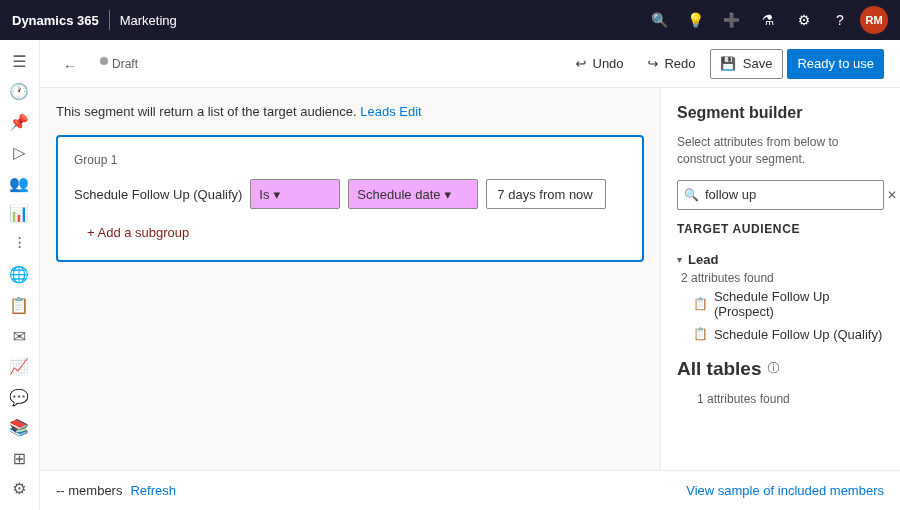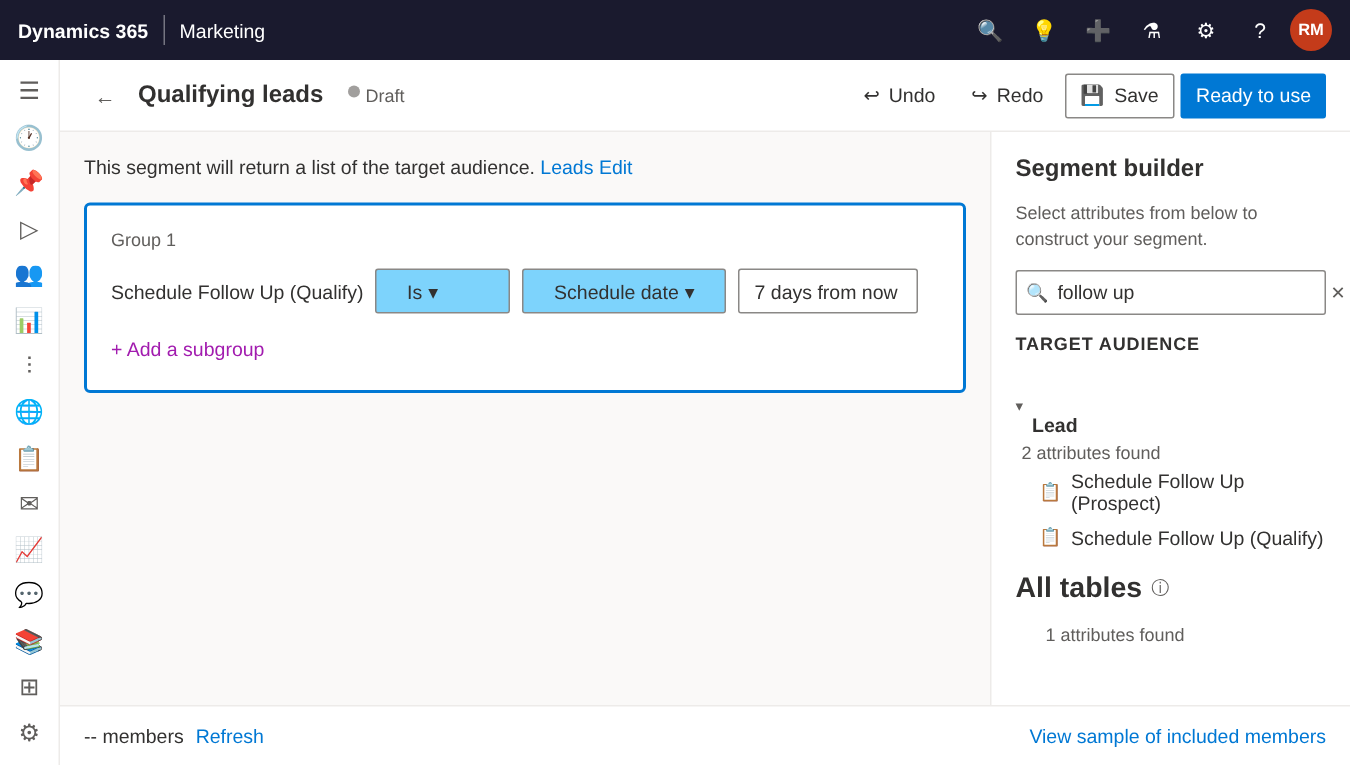--- a/index.html
+++ b/index.html
@@ -213,24 +213,24 @@
     }
     .condition-field {
       font-size: 13px;
       color: #323130;
       min-width: 160px;
     }
     .condition-select {
       height: 30px;
       border: 1px solid #8a8886;
       border-radius: 2px;
-      padding: 0 20px;
-      font-size: 13px;
-      color: #323130;
-      background: #7dd3fc;
+      padding: 0 8px;
+      font-size: 13px;
+      color: #323130;
+      background: #f0abfc;
       cursor: pointer;
       display: flex;
       align-items: center;
       gap: 4px;
       min-width: 90px;
     }
     .condition-select-wider {
       min-width: 130px;
     }
     .condition-value {
@@ -243,23 +243,24 @@
       background: white;
       display: flex;
       align-items: center;
       min-width: 120px;
     }
     .add-subgroup-btn {
       display: flex;
       align-items: center;
       gap: 6px;
       font-size: 13px;
-      color: #a21caf;
+      color: #7f1d1d;
       cursor: pointer;
       padding: 4px 0;
+      margin-left: 13px;
     }
 
     
     .segment-builder {
       width: 240px;
       background: white;
       border-left: 1px solid #edebe9;
       padding: 16px;
       overflow-y: auto;
       display: flex;
@@ -311,21 +312,20 @@
       align-items: center;
       gap: 6px;
       cursor: pointer;
       padding: 4px 0;
     }
     .category-chevron { color: #605e5c; font-size: 10px; }
     .category-name {
       font-size: 13px;
       font-weight: 600;
       color: #323130;
-      margin-top: 24px;
     }
     .category-count {
       font-size: 12px;
       color: #605e5c;
       margin-left: 4px;
     }
     .category-items { padding-left: 16px; }
     .attribute-item {
       display: flex;
       align-items: center;
@@ -423,21 +423,20 @@
     <div class="sidebar-icon">💬</div>
     <div class="sidebar-icon">📚</div>
     <div class="sidebar-icon">⊞</div>
     <div class="sidebar-icon">⚙</div>
   </div>
 
   <div class="content-area">
 
     <div class="subheader">
       <div class="back-btn">←</div>
-      <div class="page-title">Qualifying leads</div>
       <div class="draft-badge">
         <div class="draft-dot"></div>
         <span>Draft</span>
       </div>
       <div class="subheader-actions">
         <button class="action-btn">
           <span>↩</span>
           <span>Undo</span>
         </button>
         <button class="action-btn">

